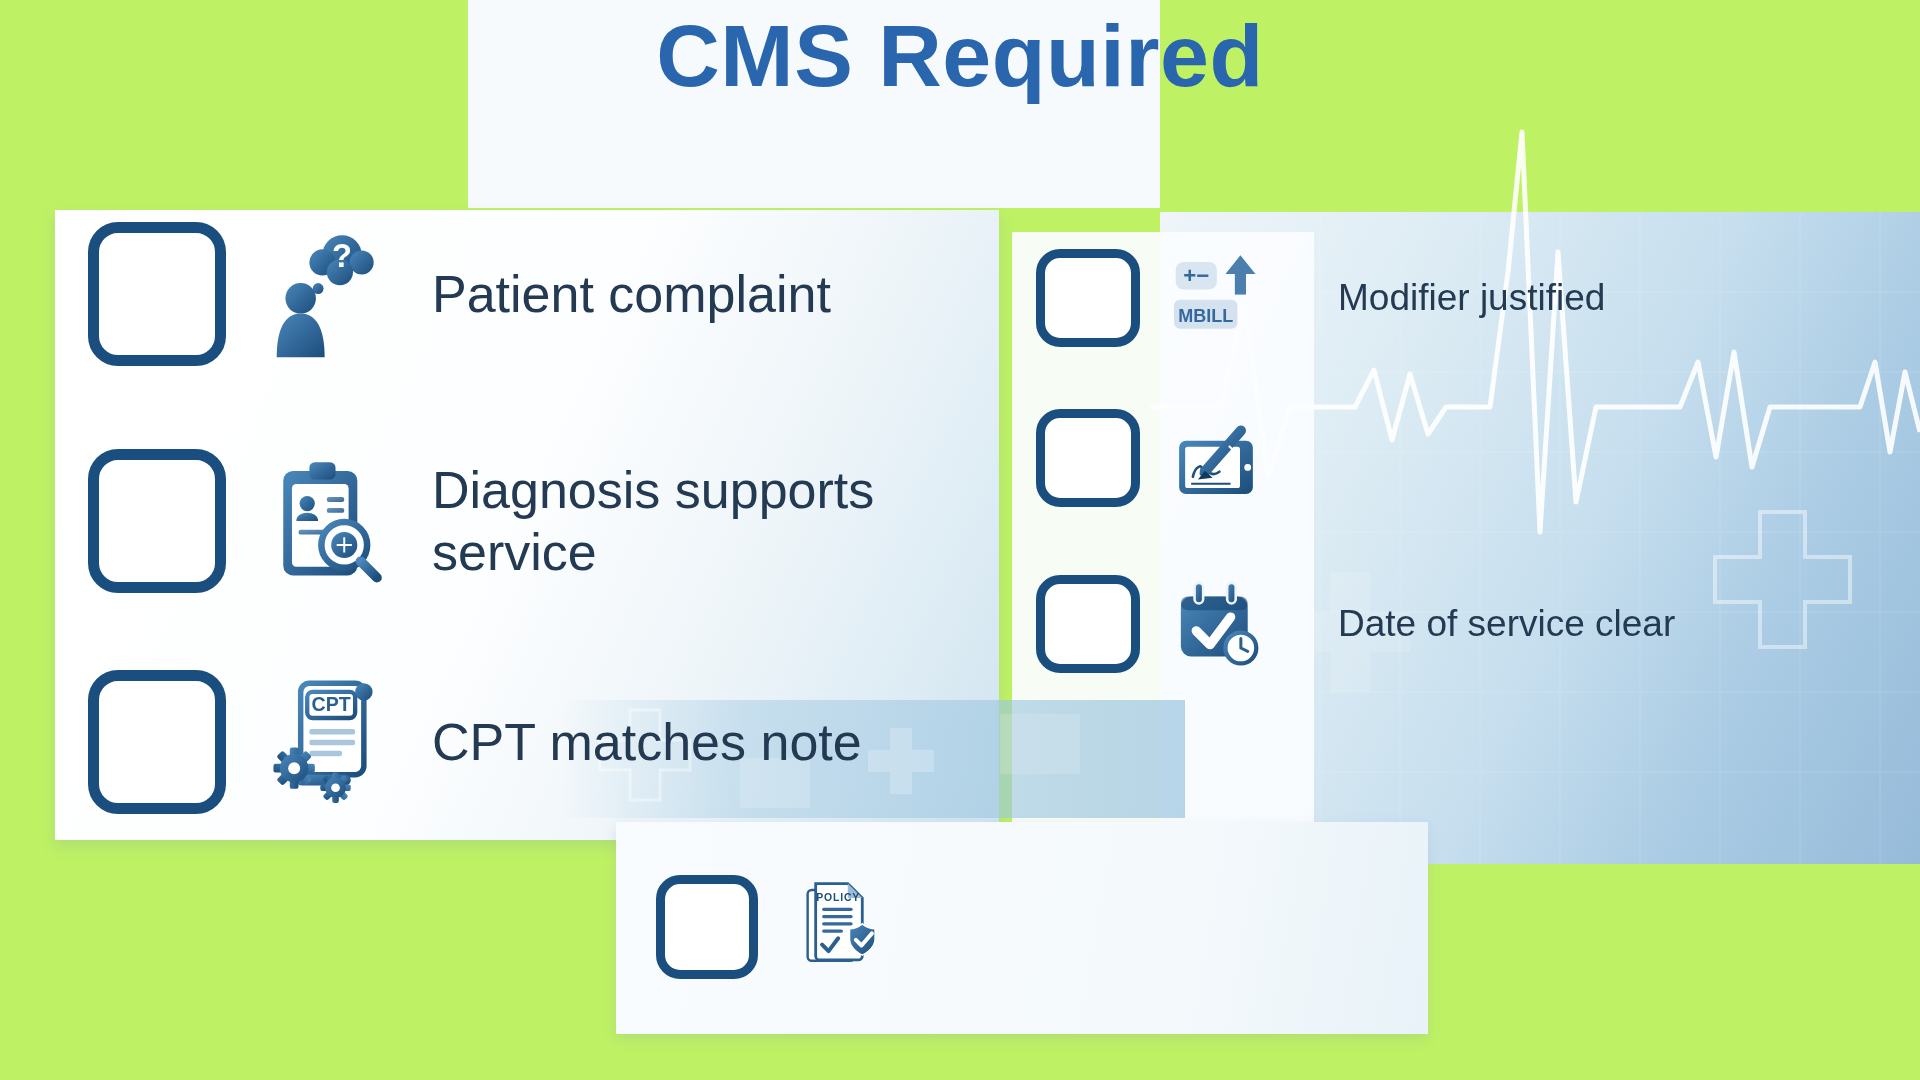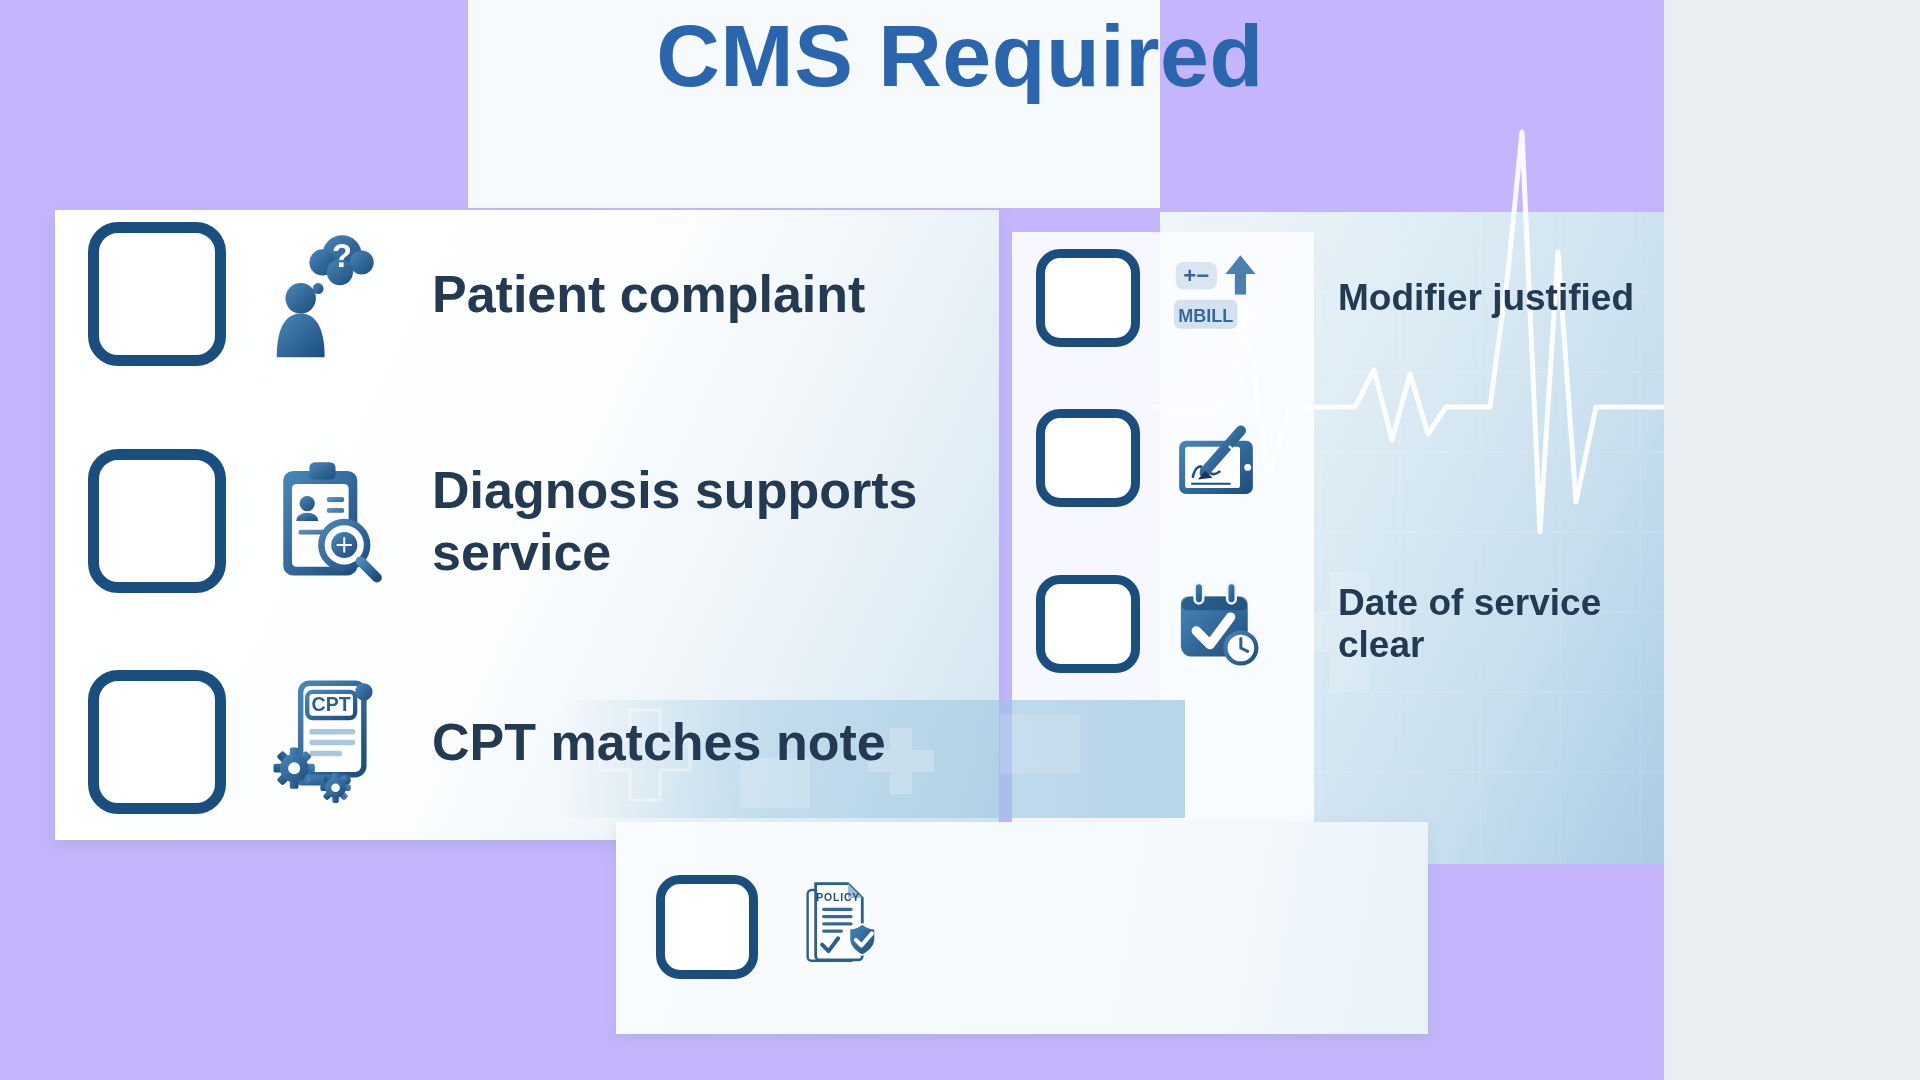--- a/index.html
+++ b/index.html
@@ -1,18 +1,18 @@
 <!DOCTYPE html>
 <html><head>
 <meta charset="utf-8">
 <style>
   html,body{margin:0;padding:0;background:#e9eef3;}
   #stage{
-    position:relative;width:1664px;height:1080px;overflow:hidden;
-    background:#c4b5fd;
+    position:relative;width:1920px;height:1080px;overflow:hidden;
+    background:#bef264;
     font-family:"Liberation Sans","DejaVu Sans",sans-serif;
   }
   
   .title-panel{position:absolute;left:468px;top:0;width:692px;height:208px;background:#f7fafc;}
   .photo-block{
     position:absolute;left:1160px;top:212px;width:760px;height:652px;
     background:linear-gradient(115deg,#eff5f9 0%,#ddecf4 28%,#c6deee 55%,#abccе4 75%,#9dc2de 100%);
     background:linear-gradient(115deg,#eff5f9 0%,#ddecf4 28%,#c6deee 55%,#abcce4 75%,#96bbd9 100%);
   }
   .photo-block svg{overflow:visible;display:block;}
@@ -34,21 +34,21 @@
     position:absolute;left:560px;top:700px;width:625px;height:118px;
     background:linear-gradient(90deg,rgba(190,220,238,0) 0%,rgba(170,206,229,.55) 30%,rgba(148,192,221,.65) 100%);
   }
   
   .title{
     position:absolute;left:430px;top:8px;width:1060px;text-align:center;
     font-size:88px;font-weight:bold;line-height:1.08;color:#2a66ae;letter-spacing:.5px;
   }
   
   .row{position:absolute;display:flex;align-items:center;z-index:5;}
-  .row .label{color:#233a52;font-weight:700;}
+  .row .label{color:#233a52;font-weight:400;}
   .row-left{left:88px;height:158px;column-gap:42px;}
   .row-left .label{font-size:52px;}
   .row-right{left:1036px;height:112px;column-gap:34px;}
   .row-right .label{font-size:37px;margin-left:34px;}
   .row-bottom{left:656px;height:110px;column-gap:40px;}
   .row-bottom .label{font-size:44px;}
   .two-line{line-height:1.2;}
   
   .checkbox{background:#fff;flex:0 0 auto;box-sizing:border-box;}
   .cb-lg{width:138px;height:144px;border:11px solid #1a4e7f;border-radius:30px;}

